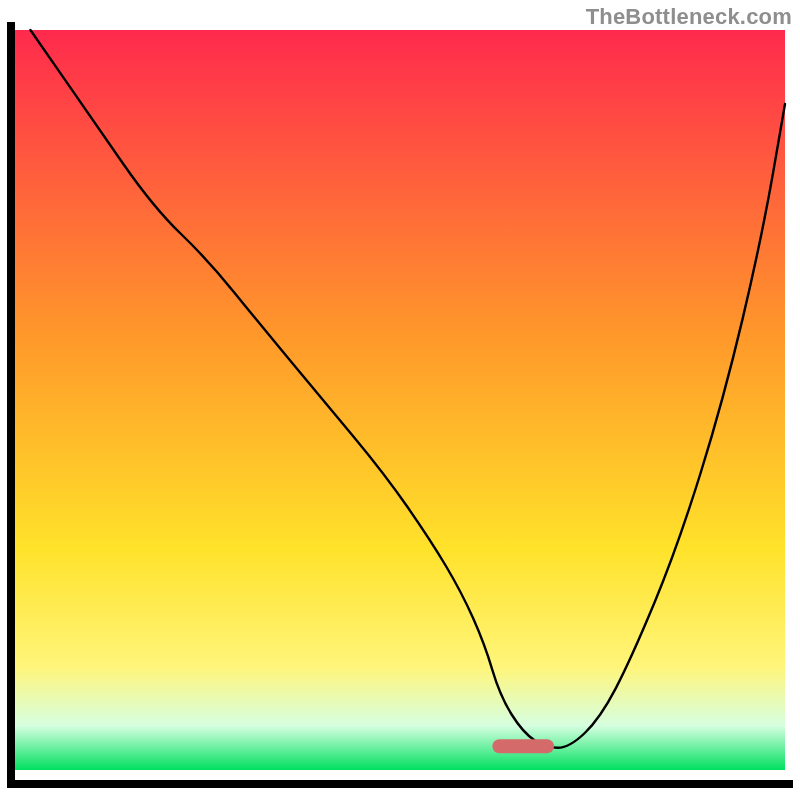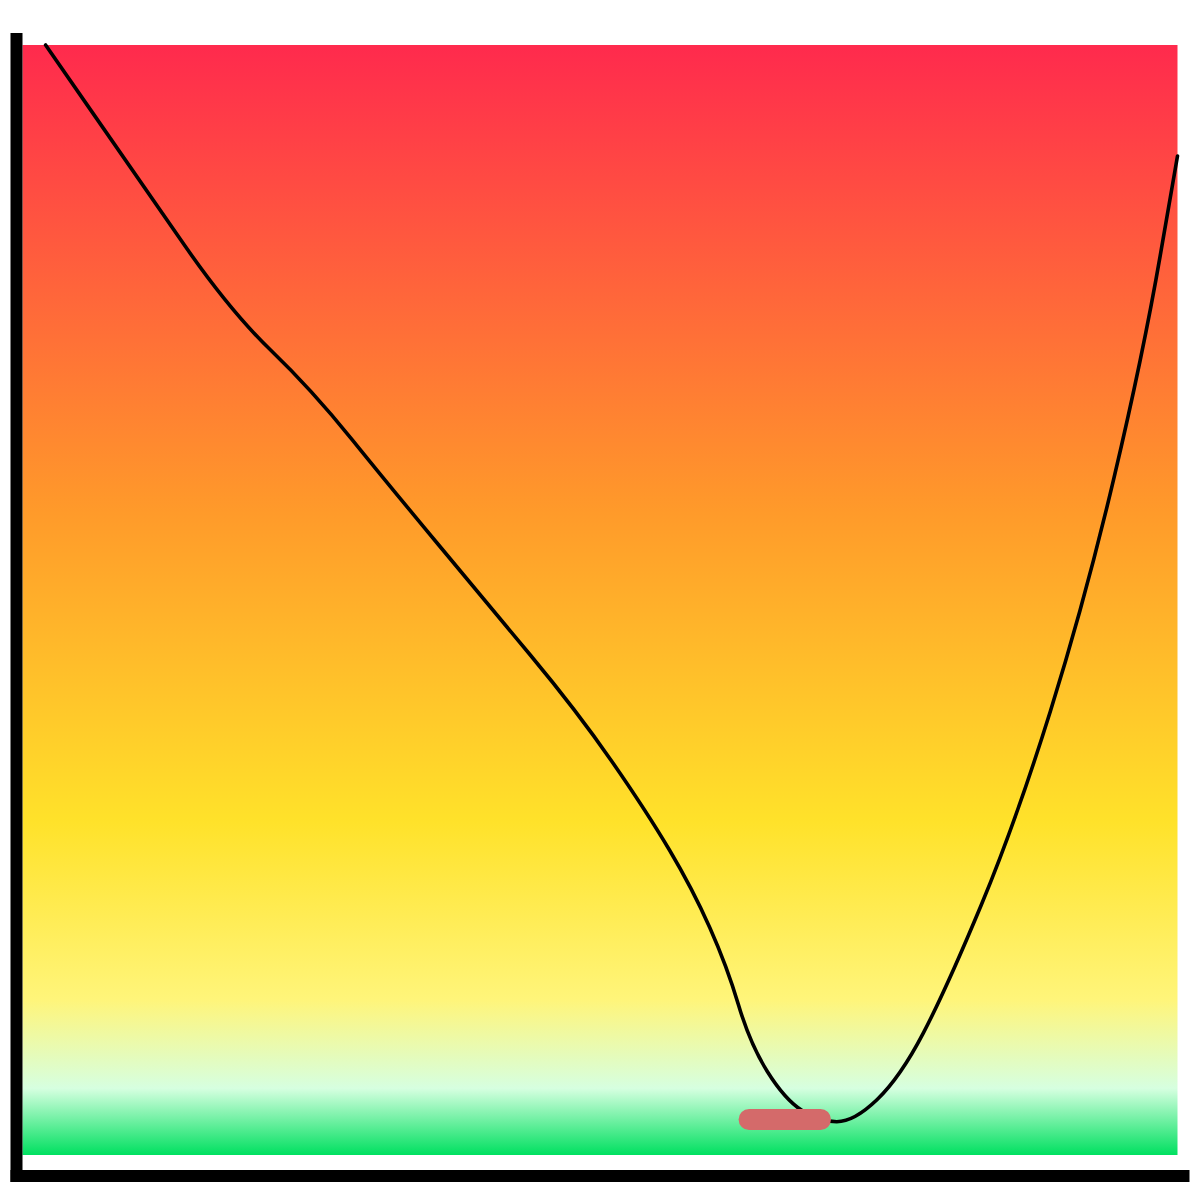--- a/index.html
+++ b/index.html
@@ -31,20 +31,21 @@
     left: 0;
     top: 0;
     width: 800px;
     height: 800px;
   }
 </style>
 </head>
 <body>
 
 <div class="container">
+  <div class="watermark">TheBottleneck.com</div>
   <svg class="plot" viewBox="0 0 800 800" preserveAspectRatio="none">
     <defs>
       <linearGradient id="bg-grad" x1="0" y1="0" x2="0" y2="1">
           <stop offset="0%" stop-color="#ff2a4d"></stop>
           <stop offset="42%" stop-color="#ff9a2a"></stop>
           <stop offset="70%" stop-color="#ffe22a"></stop>
           <stop offset="86%" stop-color="#fff57a"></stop>
           <stop offset="94%" stop-color="#d6ffe0"></stop>
           <stop offset="100%" stop-color="#00e060"></stop>
         </linearGradient>

